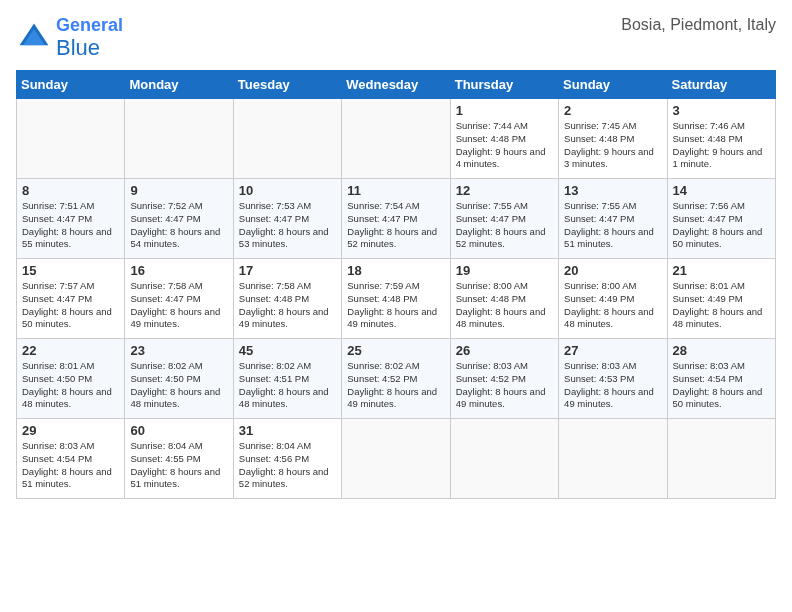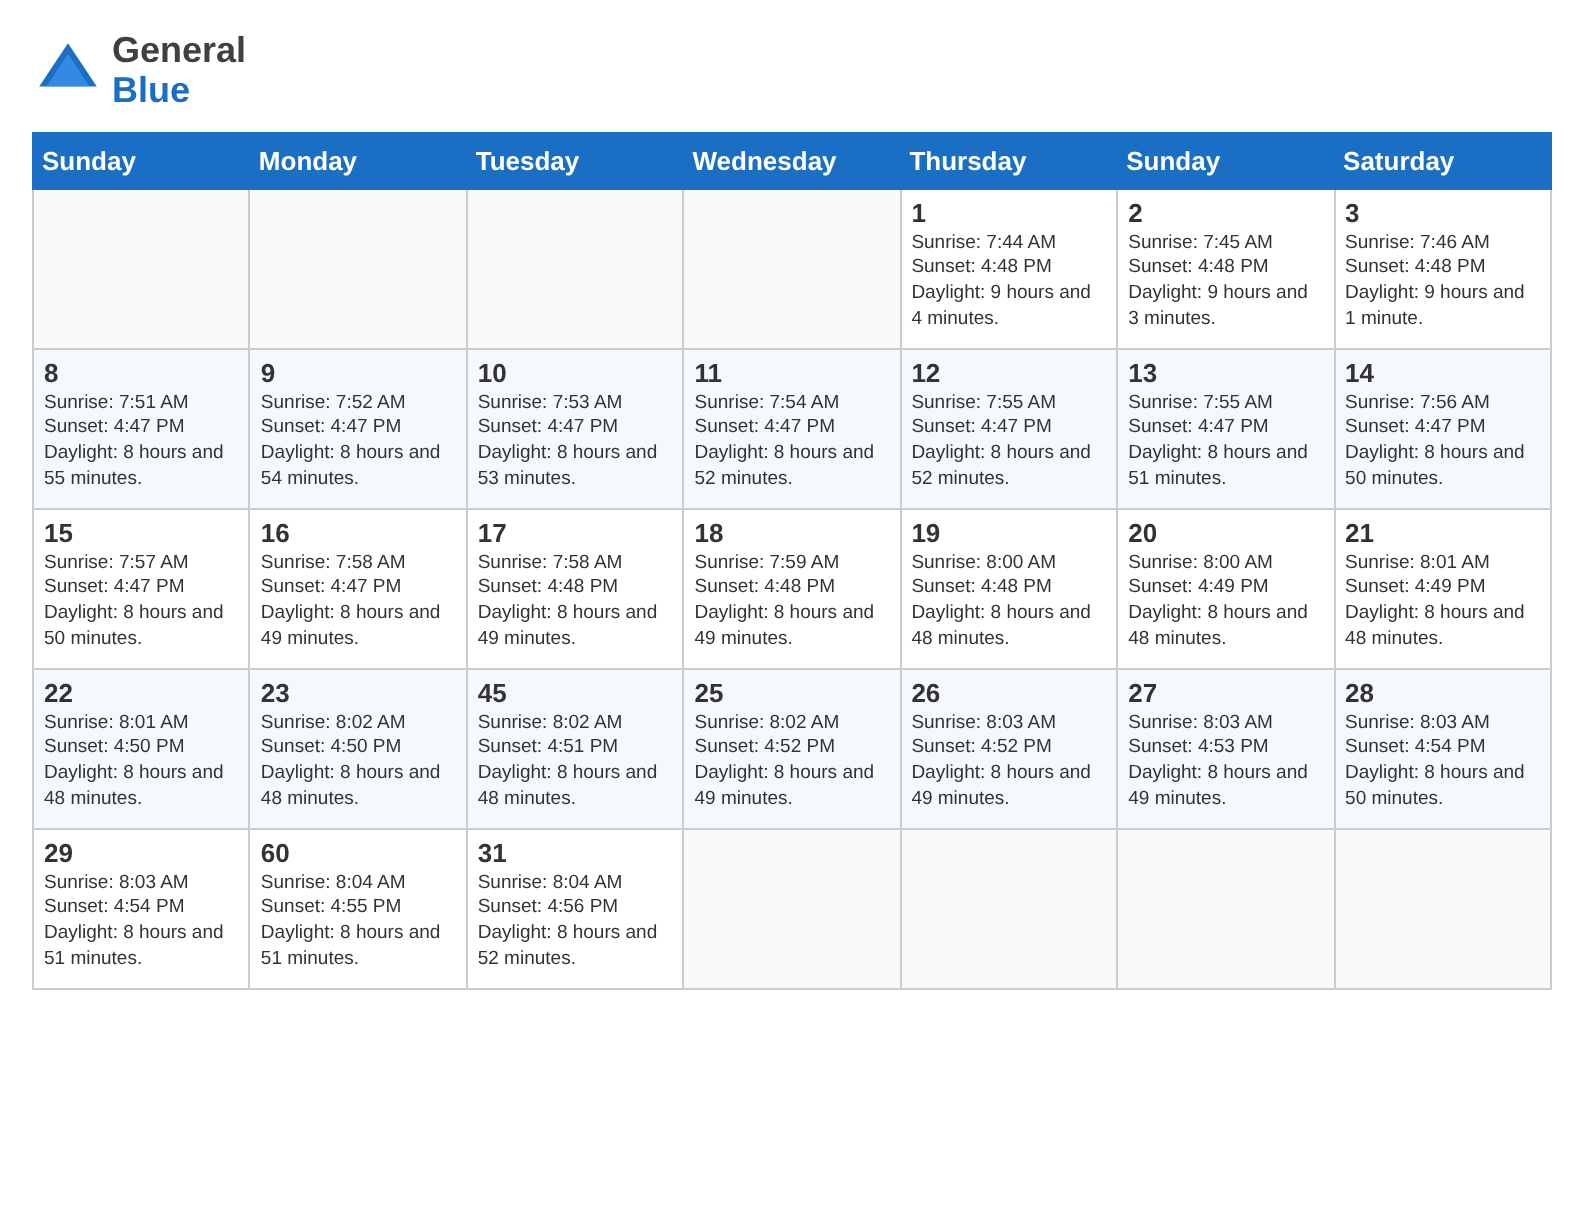--- a/index.html
+++ b/index.html
@@ -87,25 +87,26 @@
 </head>
 <body>
 
 <div class="header">
   <div class="logo">
     <svg class="logo-icon" viewBox="0 0 40 40">
       <polygon points="20,4 36,28 4,28" fill="#1a6fc4"></polygon>
       <polygon points="20,10 32,28 8,28" fill="#4da6ff" opacity="0.5"></polygon>
     </svg>
     <div class="logo-text">
-      <span style="font-size:18px;font-weight:bold;color:#404040;">General</span>
-      <span style="font-size:18px;font-weight:bold;color:#1a6fc4;">Blue</span>
+      <span style="font-size:18px;font-weight:bold;color:#3b82f6;">General</span>
+      <span style="font-size:22px;font-weight:normal;color:#1a6fc4;">Blue</span>
     </div>
   </div>
   <div class="title-section">
+    <div class="location-title">Bosia, Piedmont, Italy</div>
   </div>
 </div>
 
 <table class="calendar">
   <thead>
     <tr>
     <th>Sunday</th>
         <th>Monday</th>
         <th>Tuesday</th>
         <th>Wednesday</th>

